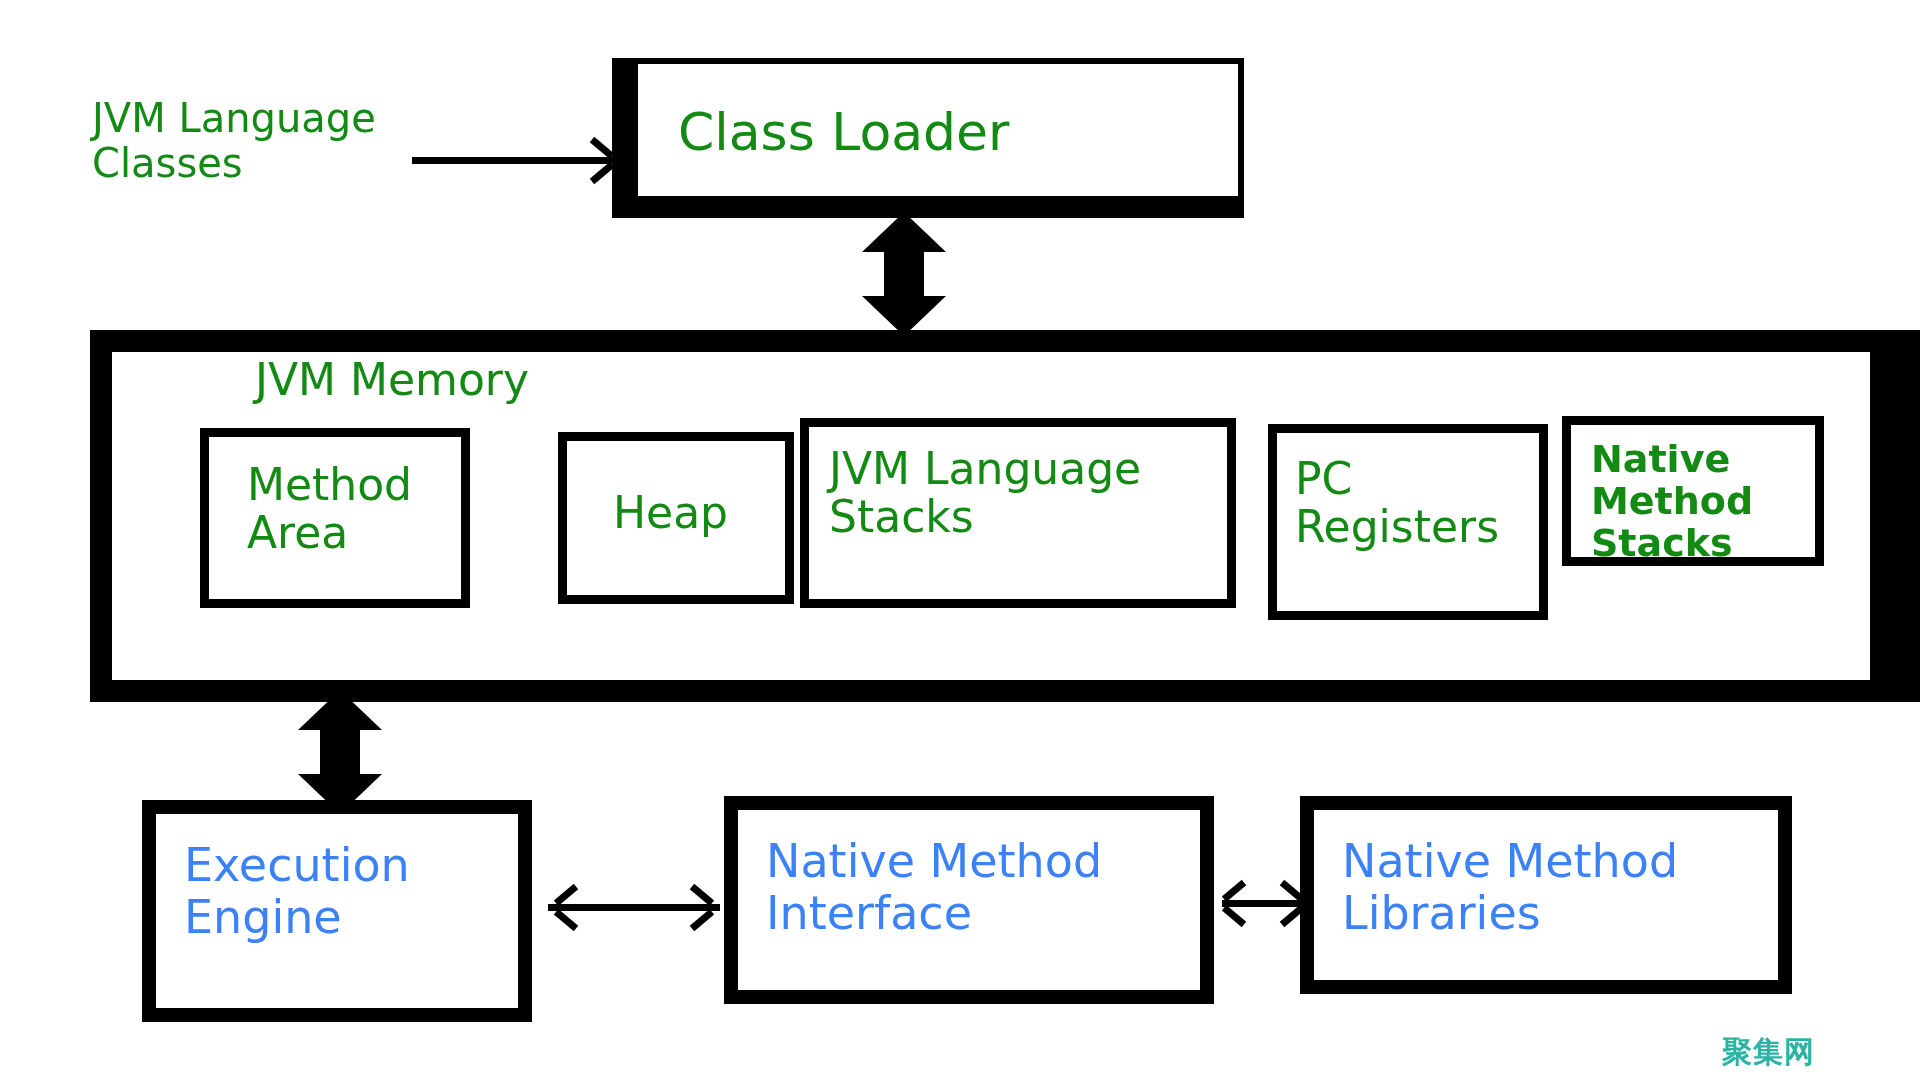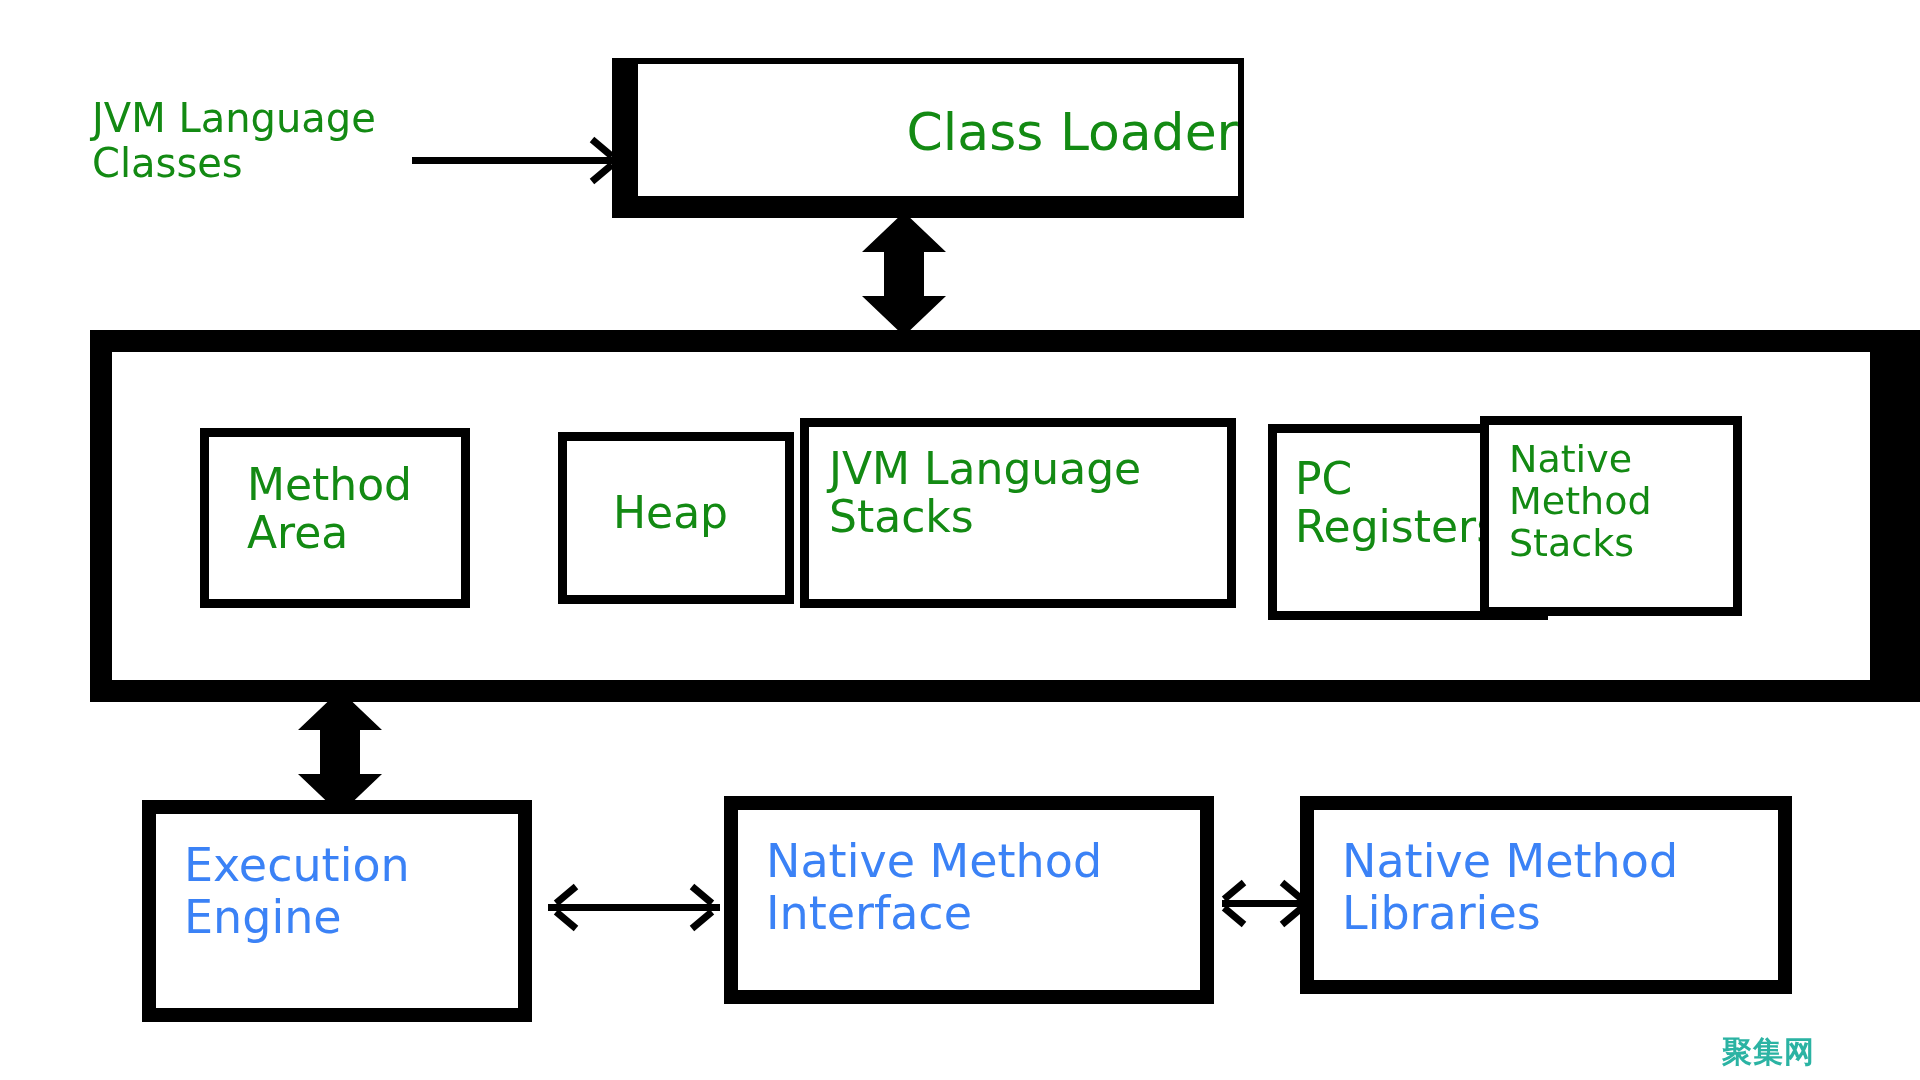--- a/index.html
+++ b/index.html
@@ -47,21 +47,21 @@
     border-right: 6px solid #000000;
     border-left: 26px solid #000000;
     border-bottom: 22px solid #000000;
     box-sizing: border-box;
   }
   #class-loader-label {
     position: absolute;
     left: 0;
     right: 0;
     top: 38px;
-    text-align: right;
+    text-align: left;
     font-size: 52px;
     color: #138A13;
     margin-left: 40px;
   }
 
   
   #jvm-memory-box {
     position: absolute;
     left: 90px;
     top: 330px;
@@ -100,21 +100,21 @@
 
   #mem-heap         { left: 533px; top: 432px; width: 236px; height: 172px; margin-left: 25px; }
   #mem-heap .mem-label { left: 46px; top: 48px; font-size: 44px; }
 
   #mem-jvm-stacks   { left: 800px; top: 418px; width: 436px; height: 190px; }
   #mem-jvm-stacks .mem-label { left: 20px; top: 18px; font-size: 44px; }
 
   #mem-pc-registers { left: 1268px; top: 424px; width: 280px; height: 196px; }
   #mem-pc-registers .mem-label { left: 18px; top: 22px; font-size: 44px; }
 
-  #mem-native-stacks{ left: 1480px; top: 416px; width: 262px; height: 200px; }
+  #mem-native-stacks{ left: 1562px; top: 416px; width: 262px; height: 150px; font-weight: bold; }
   #mem-native-stacks .mem-label { left: 20px; top: 14px; font-size: 38px; }
 
   
   .bottom-box {
     position: absolute;
     background: #ffffff;
     border: 14px solid #000000;
     box-sizing: border-box;
   }
   .bottom-box .bottom-label {
@@ -182,20 +182,21 @@
   </div>
 
   <div class="block-arrow-v" style="left:862px; top:212px;">
     <svg width="84" height="124" viewBox="0 0 84 124">
       <polygon points="42,0 84,40 62,40 62,84 84,84 42,124 0,84 22,84 22,40 0,40" fill="#000000"></polygon>
     </svg>
   </div>
 
   <div id="jvm-memory-box"></div>
 
+  <div class="green-label" id="jvm-memory-title">JVM Memory</div>
 
   <div class="mem-box" id="mem-method-area">
     <div class="mem-label">Method
 Area</div>
   </div>
 
   <div class="mem-box" id="mem-heap">
     <div class="mem-label">Heap</div>
   </div>
 

